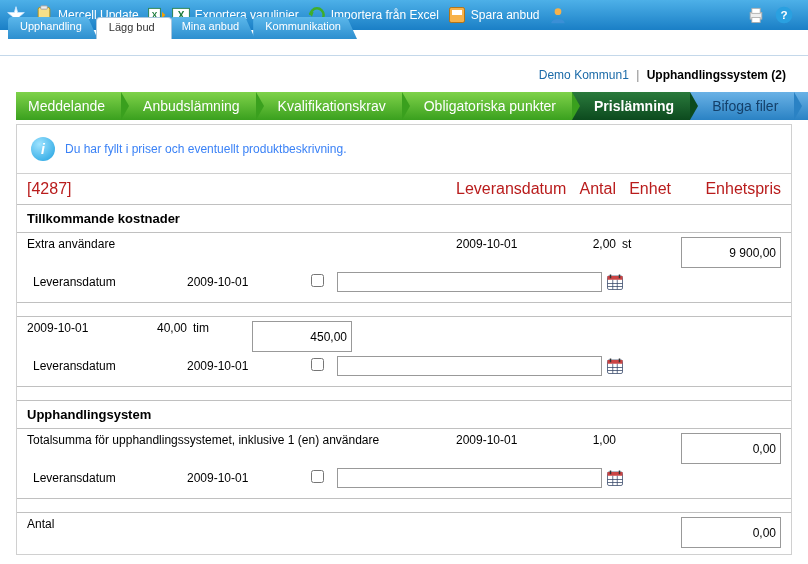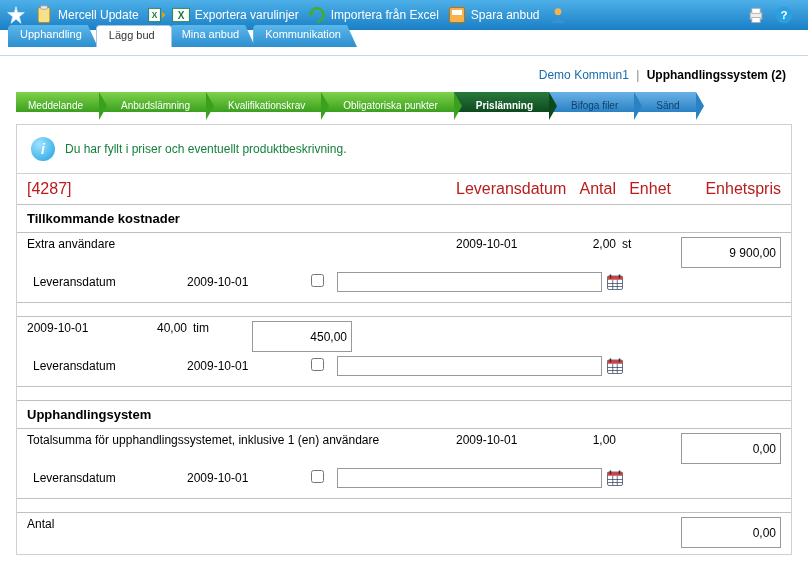--- a/index.html
+++ b/index.html
@@ -9,47 +9,47 @@
   .top-toolbar { height: 30px; background: linear-gradient(#4db0e8, #1a7fc6); display: flex; align-items: center; padding: 0 6px; color: #fff; }
   .top-toolbar .tool { display: flex; align-items: center; gap: 4px; margin-right: 8px; cursor: pointer; font-size: 12px; }
   .top-toolbar .spacer { flex: 1; }
   .tool-icon { width: 20px; height: 20px; display: inline-flex; align-items: center; justify-content: center; }
   .tool-icon svg { width: 20px; height: 20px; }
   
   
   .main { background: #fff; }
   
   
-  .tabs-row { height: 26px; background: #fff; display: flex; align-items: flex-end; padding: 4px 8px 8px 8px; border-bottom: 1px solid #c4d8ea; }
+  .tabs-row { height: 26px; background: #fff; display: flex; align-items: flex-end; padding: 4px 8px 16px 8px; border-bottom: 1px solid #c4d8ea; }
   .tab { position: relative; height: 22px; padding: 3px 16px 0 12px; font-size: 11px; color: #fff; background: linear-gradient(#5bb7eb, #2d8fcf); border-radius: 4px 12px 0 0; margin-right: -2px; cursor: pointer; clip-path: polygon(0 0, calc(100% - 10px) 0, 100% 100%, 0 100%);}
   .tab.active { background: #fff; color: #333; border: 1px solid #aac7de; border-bottom: none; z-index: 2; clip-path: none; border-radius: 4px 4px 0 0; }
   
   
   .context-row { text-align: right; padding: 12px 22px 10px 0; font-size: 12px; }
   .context-row .org { color: #1a6aa8; }
   .context-row .sep { color: #888; margin: 0 4px; }
   .context-row .sys { font-weight: bold; }
   
   
   .wizard { height: 28px; margin: 0 16px 4px 16px; display: flex; position: relative; }
-  .step { position: relative; height: 20px; line-height: 28px; padding: 0 16px 0 22px; color: #fff; font-size: 10px; white-space: nowrap; }
+  .step { position: relative; height: 28px; line-height: 28px; padding: 0 16px 0 22px; color: #fff; font-size: 14px; white-space: nowrap; }
   .step::after { content: ""; position: absolute; right: -8px; top: 0; width: 0; height: 0; border-top: 14px solid transparent; border-bottom: 14px solid transparent; z-index: 2; }
   .step.completed { background: linear-gradient(#7fd24a, #3aa01e); }
   .step.completed::after { border-left: 8px solid #3aa01e; }
   .step.current { background: linear-gradient(#2a7a3c, #0c4a1e); font-weight: bold; }
   .step.current::after { border-left: 8px solid #0c4a1e; }
   .step.pending { background: linear-gradient(#6ab2e6, #2a82c4); color: #14406a; }
   .step.pending::after { border-left: 8px solid #2a82c4; }
   .step:first-child { padding-left: 12px; }
   
   
   .panel-wrap { margin: 0 16px; border: 1px solid #d0d0d0; }
   .info-bar { display: flex; align-items: center; gap: 10px; padding: 12px 14px; border-bottom: 1px solid #d0d0d0; }
   .info-icon { width: 24px; height: 24px; border-radius: 50%; background: radial-gradient(circle at 35% 30%, #9ee3ff, #1da0e0); color: #fff; display: inline-flex; align-items: center; justify-content: center; font-style: italic; font-weight: bold; font-size: 14px; }
-  .info-text { color: #15803d; }
+  .info-text { color: #3b82f6; }
   
   
   .sheet { }
   .sheet-header { display: flex; padding: 6px 10px; border-bottom: 1px solid #c0c0c0; font-size: 16px; color: #b91c1c; }
   .col-name { flex: 1; }
   .col-date { width: 105px; text-align: left; }
   .col-qty { width: 55px; text-align: right; }
   .col-unit { width: 55px; text-align: right; padding-left:6px;}
   .col-price { width: 110px; text-align: right; }
   

